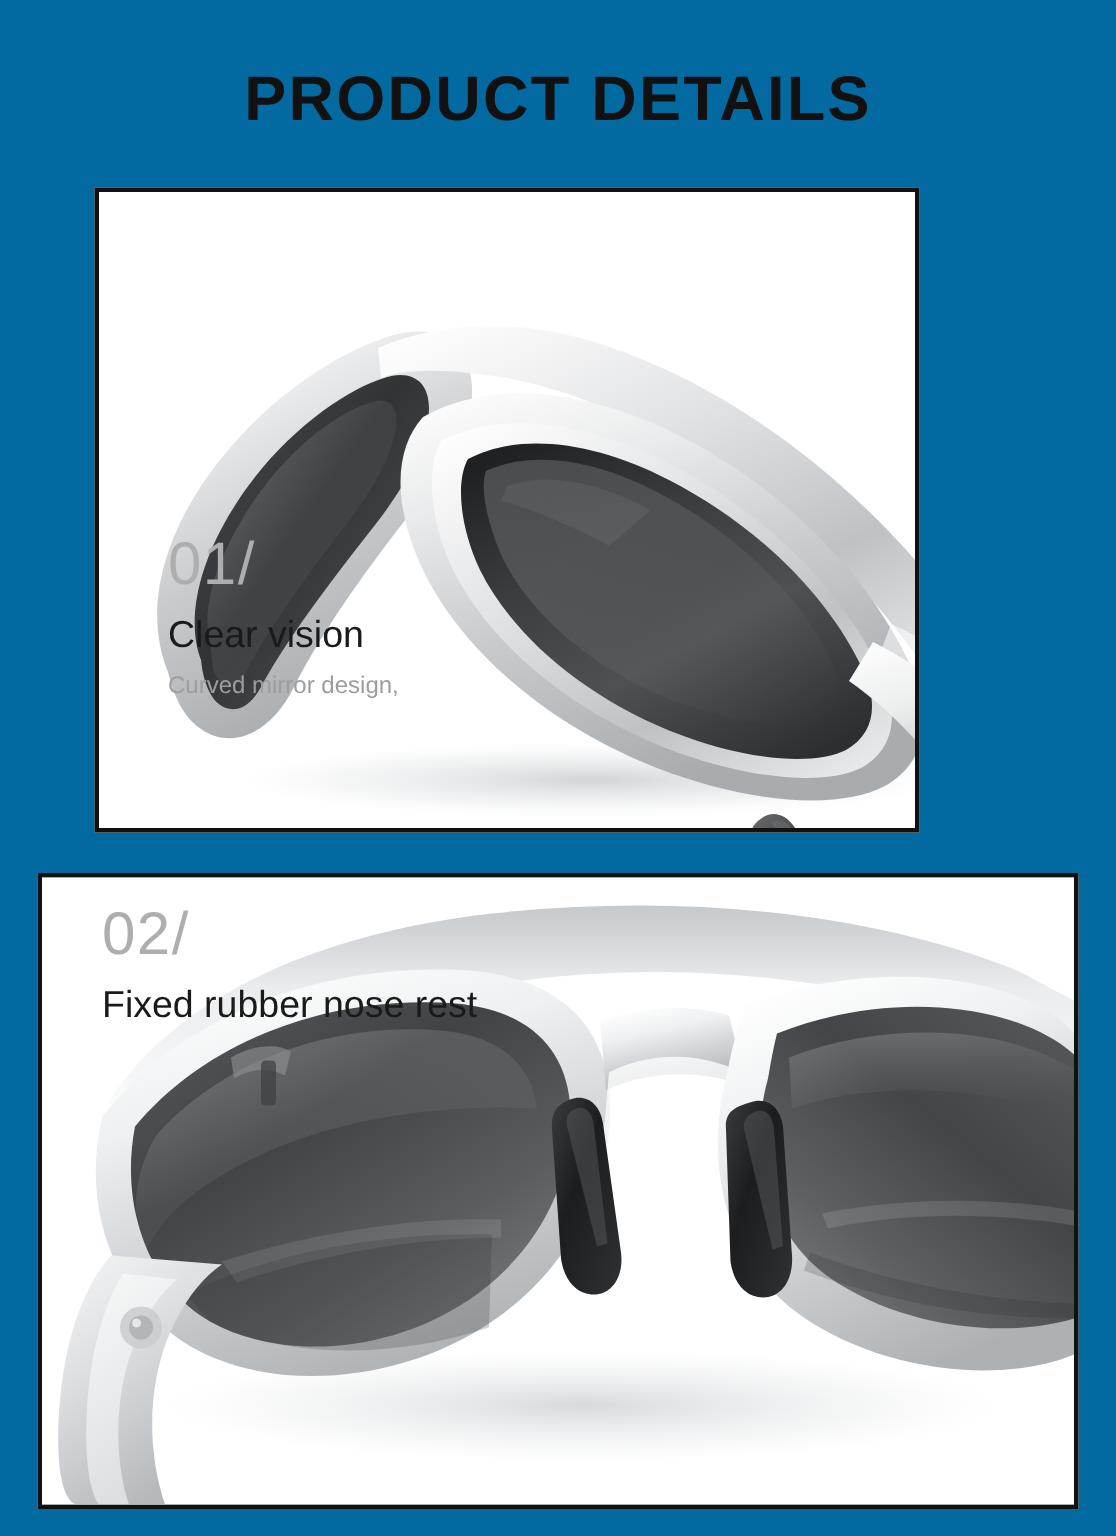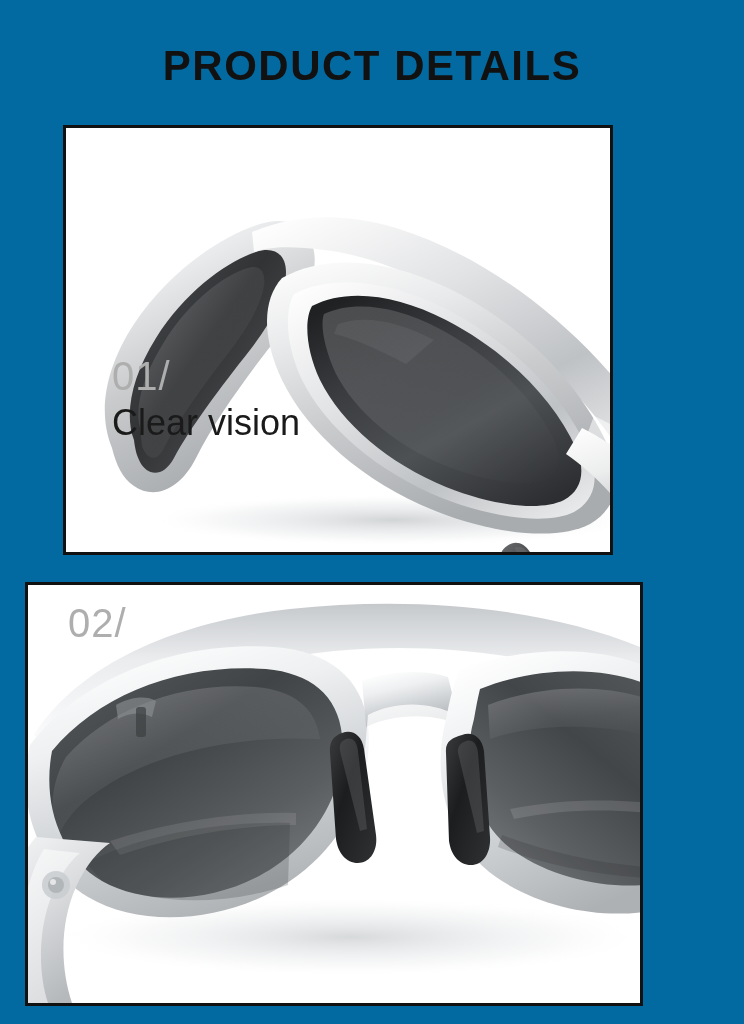--- a/index.html
+++ b/index.html
@@ -21,35 +21,35 @@
     line-height: 52px;
   }
 
   .card {
     position: absolute;
     border: 3px solid #111111;
     background: #ffffff;
     overflow: hidden;
   }
   #card-1 { left: 25px; top: 125px; width: 550px; height: 430px; margin-left: 38px; }
-  #card-2 { left: 25px; top: 582px; width: 618px; height: 424px; }
+  #card-2 { left: 25px; top: 582px; width: 694px; height: 424px; }
 
   .text-block { position: absolute; z-index: 5; }
   #text-1 { left: 46px; top: 225px; }
   #text-2 { left: 40px; top: 15px; }
 
   .num {
     font-size: 40px;
     font-weight: normal;
     color: #aeaeae;
     letter-spacing: 1px;
     line-height: 46px;
   }
   .headline {
-    font-size: 36px;
+    font-size: 25px;
     color: #1a1a1a;
     line-height: 36px;
     margin-top: 6px;
     white-space: nowrap;
   }
   .sub {
     font-size: 16px;
     color: #9d9d9d;
     line-height: 21px;
     margin-top: 6px;
@@ -196,20 +196,21 @@
           <path d="M520 420 C526 417 532 420 536 428 L560 468 C563 474 562 479 558 481
                    L524 426 Z" fill="#6e7072" opacity="0.5"></path>
         </g>
       </svg>
     </div>
 
     <div class="text-block" id="text-1">
       <div class="num">01/</div>
       <div class="headline">Clear vision</div>
       <div class="sub">
+        <span>Curved mirror design,</span>
       </div>
     </div>
   </div>
 
   <div class="card" id="card-2">
 
     <div class="photo">
       <svg viewBox="0 0 688 418" preserveAspectRatio="xMidYMid slice" aria-hidden="true">
         <defs>
           <linearGradient id="c2frame" x1="0.2" y1="0" x2="0.6" y2="1">
@@ -305,16 +306,17 @@
         <circle cx="66" cy="300" r="8" fill="#aeb2b5" opacity="0.9"></circle>
         <circle cx="63" cy="297" r="3" fill="#e9ebec" opacity="0.9"></circle>
 
         <path d="M126 120 C140 112 156 110 166 116 L162 132 C150 126 138 128 128 134 Z" fill="#8f9295" opacity="0.6"></path>
         <rect x="146" y="122" width="10" height="30" rx="3" fill="#3c3e40" opacity="0.7"></rect>
       </svg>
     </div>
 
     <div class="text-block" id="text-2">
       <div class="num">02/</div>
+      <div class="headline">Fixed rubber nose rest</div>
     </div>
   </div>
 
 </div>
 
 </body></html>

